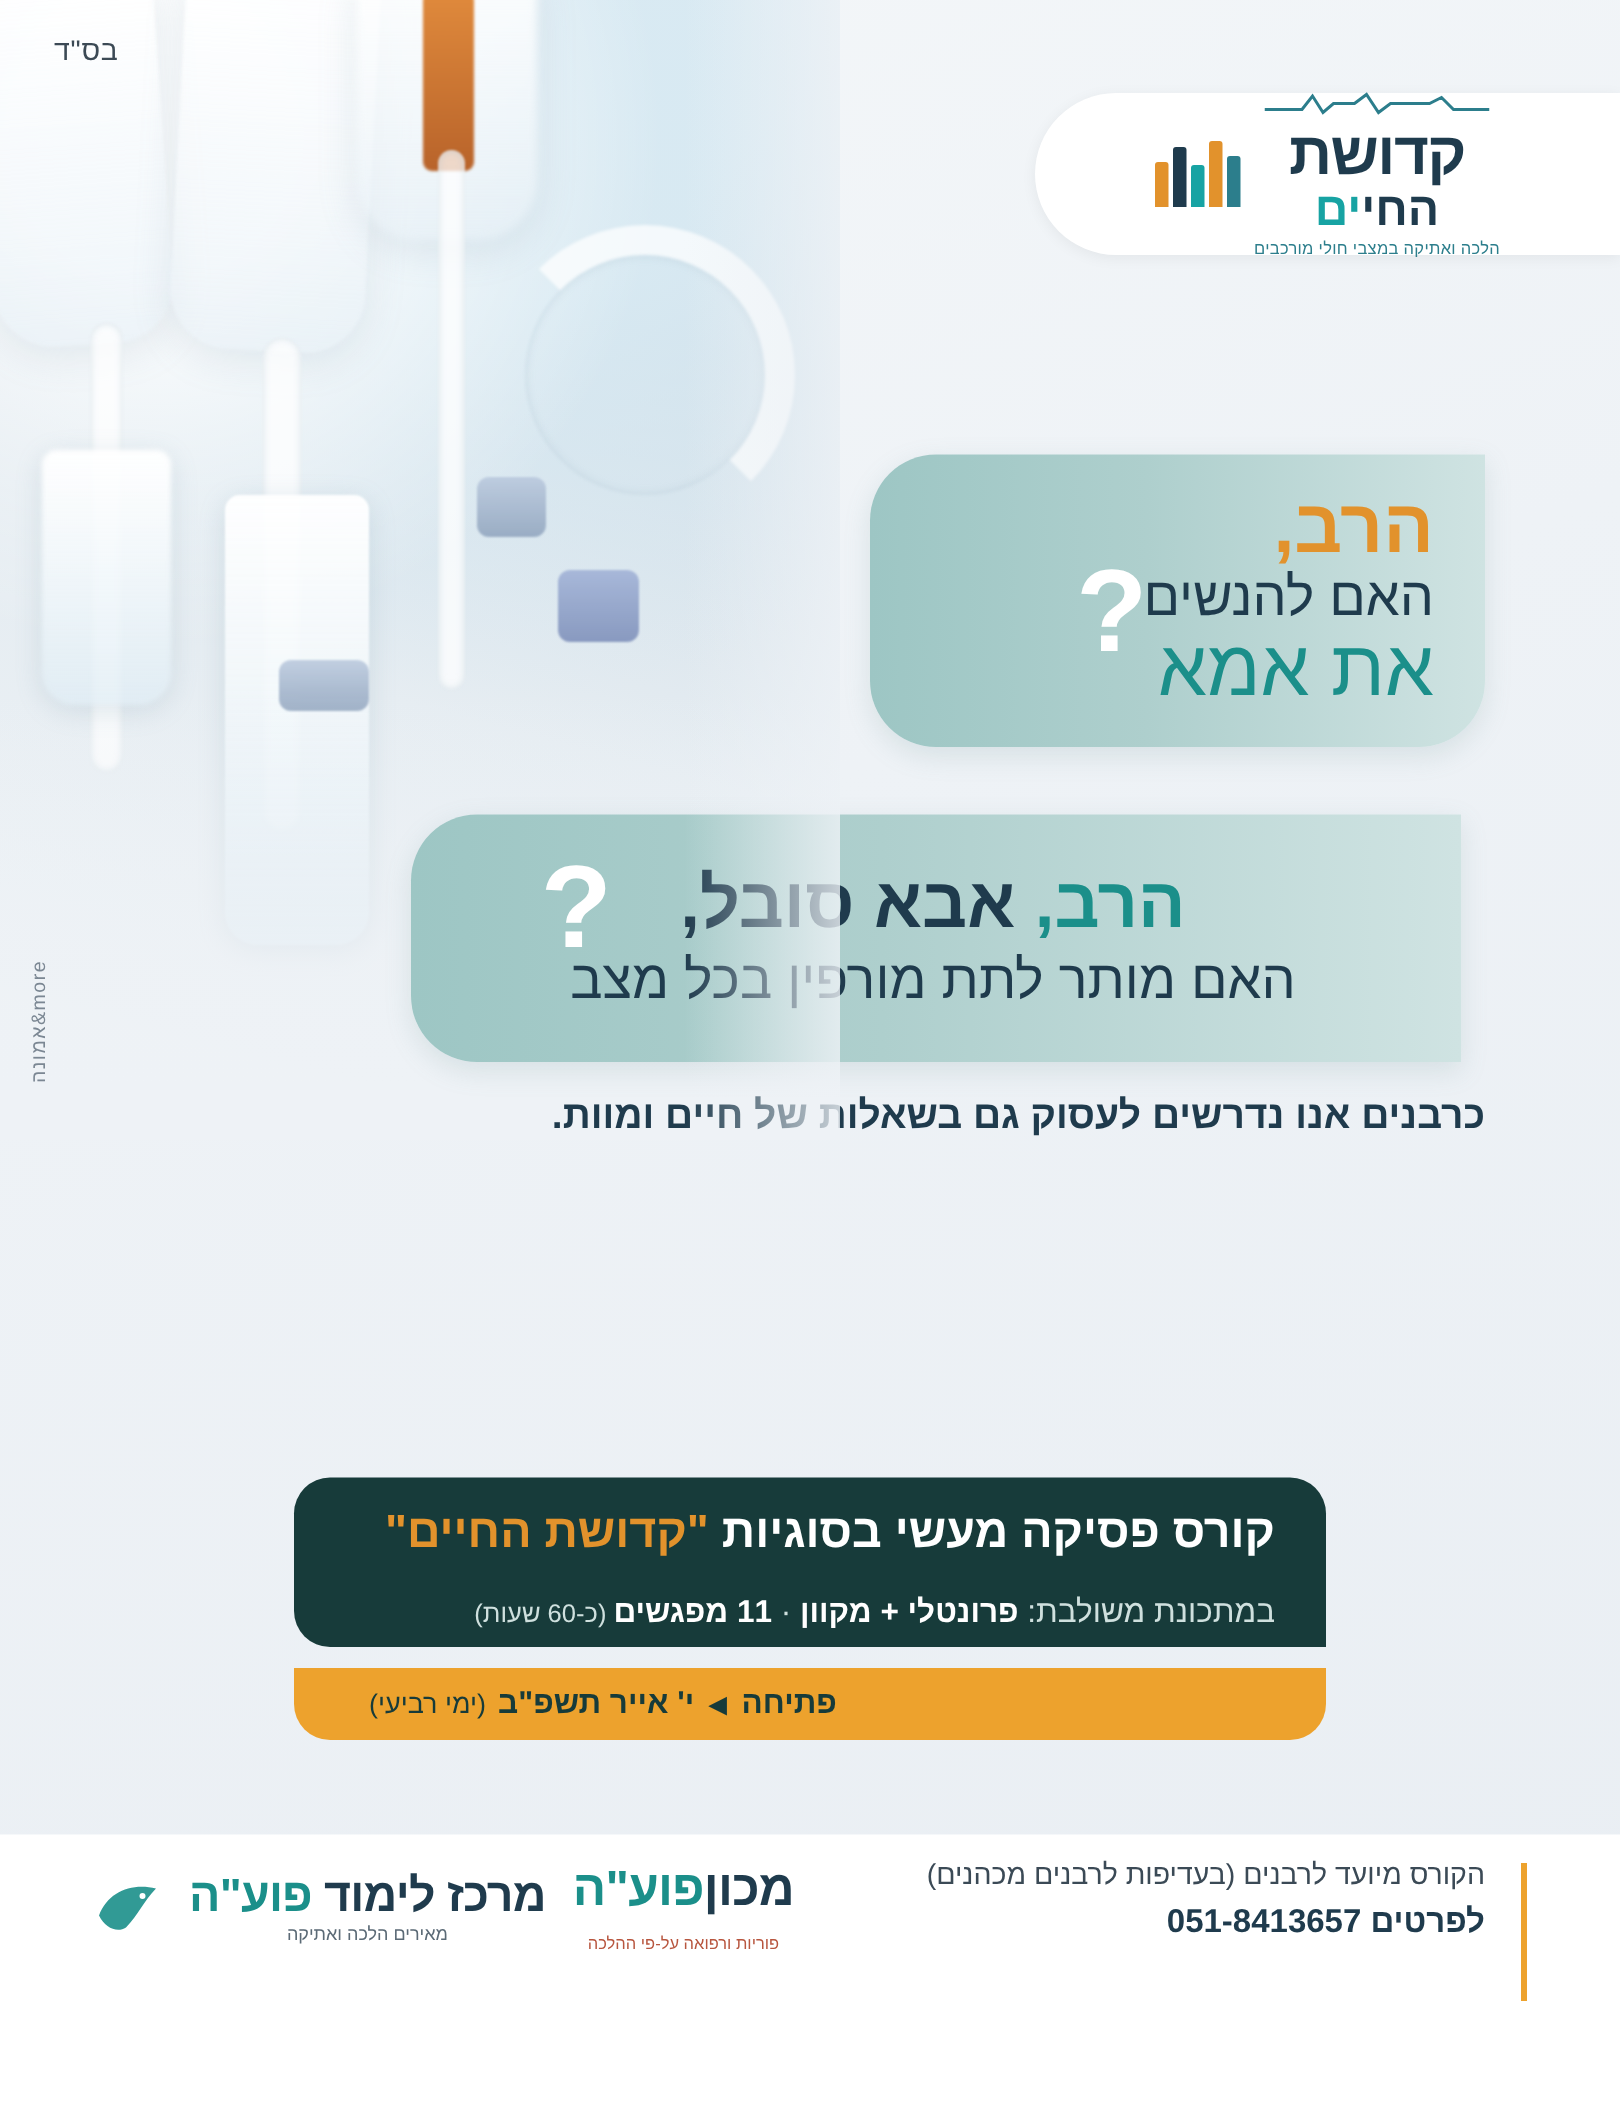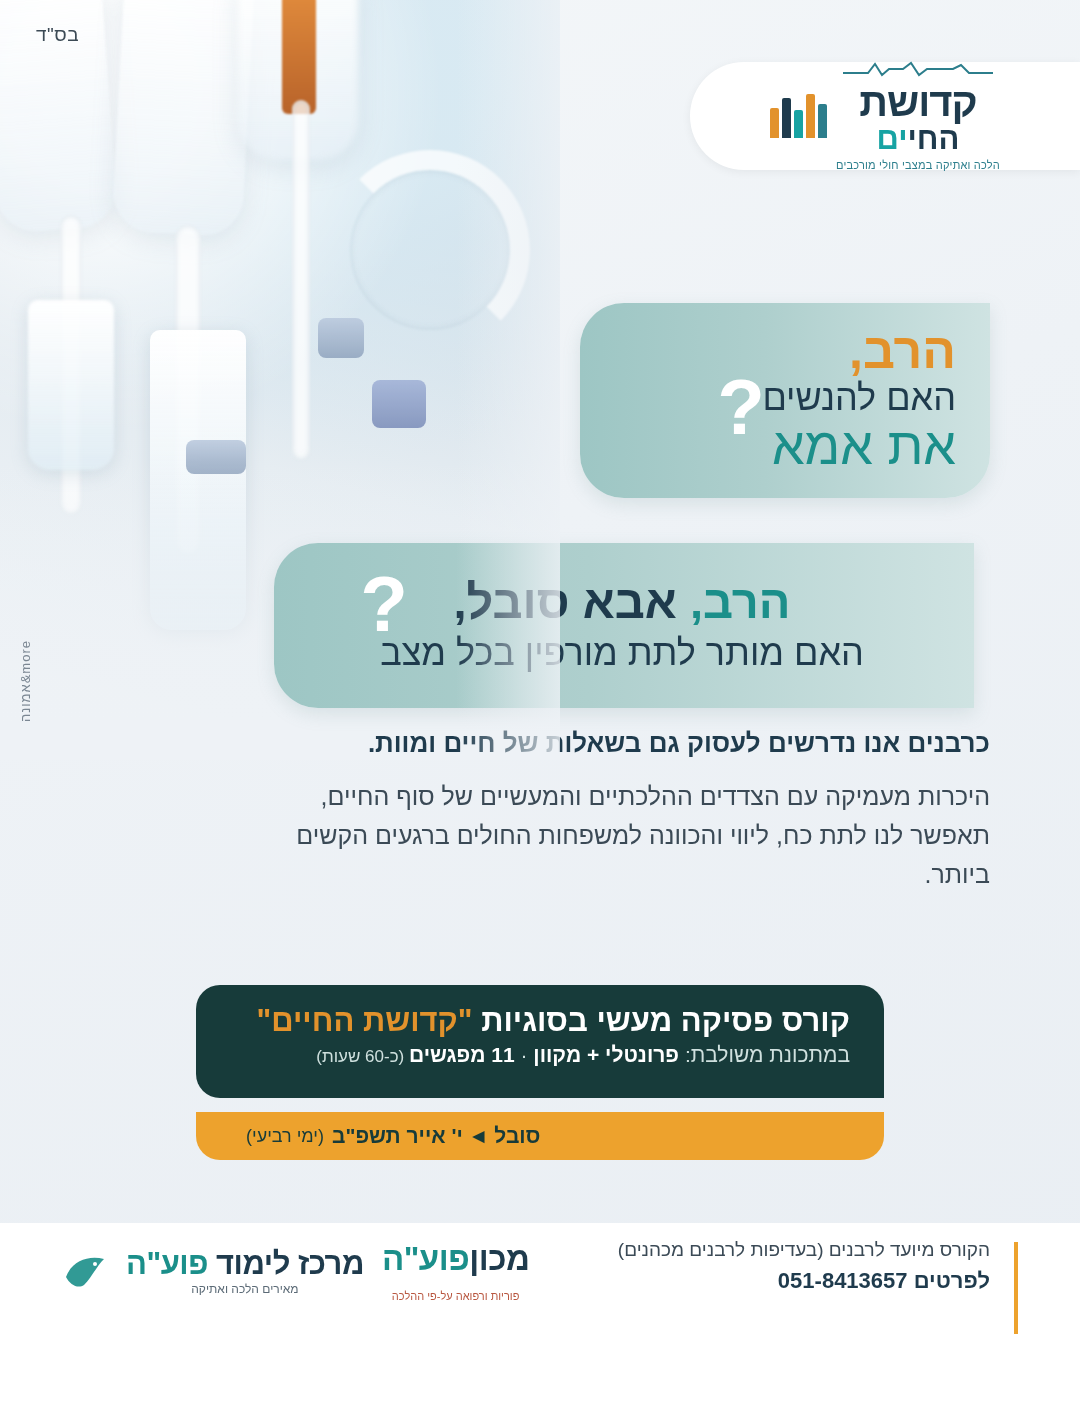--- a/index.html
+++ b/index.html
@@ -140,21 +140,21 @@
   .body-para { margin-top:16px; font-size:25px; color:#3b4a56; line-height:1.55; }
 
   
   .course {
     position:absolute; right:196px; top:985px; width:688px; height:113px;
     background:#173b3a; border-radius: 24px 24px 0 24px;
     direction:rtl; text-align:right; padding:18px 34px 0 26px;
   }
   .course-title { font-size:31px; font-weight:bold; color:#ffffff; line-height:1.15; }
   .course-title .gold { color:#e2922c; }
-  .course-sub { margin-top:4px; font-size:21px; color:#cfe0de;text-align:right; }
+  .course-sub { margin-top:24px; font-size:21px; color:#cfe0de;text-align:right; }
   .course-sub b { color:#ffffff; }
   .course-sub .small { font-size:17px; }
 
   
   .datebar {
     position:absolute; right:196px; top:1112px; width:688px; height:48px;
     background:#eda22d; border-radius: 0 0 24px 24px;
     display:flex; align-items:center; justify-content:flex-end;
     padding-left:26px; padding-right:34px; direction:rtl;
     font-size:21px; font-weight:bold; color:#173b3a;
@@ -245,34 +245,33 @@
       <div class="q2-line1">
         <span class="teal">הרב,</span><span> אבא סובל,</span>
       </div>
       <div class="q2-line2">האם מותר לתת מורפין בכל מצב</div>
     </div>
   </div>
   <div class="qmark m2">?</div>
 
   <div class="body-wrap">
     <div class="body-lead">כרבנים אנו נדרשים לעסוק גם בשאלות של חיים ומוות.</div>
-    <div class="body-para">היכרות מעמיקה עם הצדדים ההלכתיים והמעשיים של סוף החיים, תאפשר לנו לתת כח, ליווי והכוונה למשפחות החולים ברגעים הקשים ביותר.</div>
   </div>
 
   <div class="course">
     <div class="course-title">
       <span>קורס פסיקה מעשי בסוגיות </span><span class="gold">"קדושת החיים"</span>
     </div>
     <div class="course-sub">
       <span>במתכונת משולבת: </span><b>פרונטלי + מקוון</b><span> · </span><b>11 מפגשים</b><span class="small"> (כ-60 שעות)</span>
     </div>
   </div>
 
   <div class="datebar">
-    <span>סובל</span>
+    <span>פתיחה</span>
     <span class="tri">◀</span>
     <span>י' אייר תשפ"ב</span>
     <span class="light" style="margin-right:8px;">(ימי רביעי)</span>
   </div>
 
   <div class="bottom"></div>
   <div class="bottom-rule"></div>
 
   <div class="contact">
     <div class="l1">

